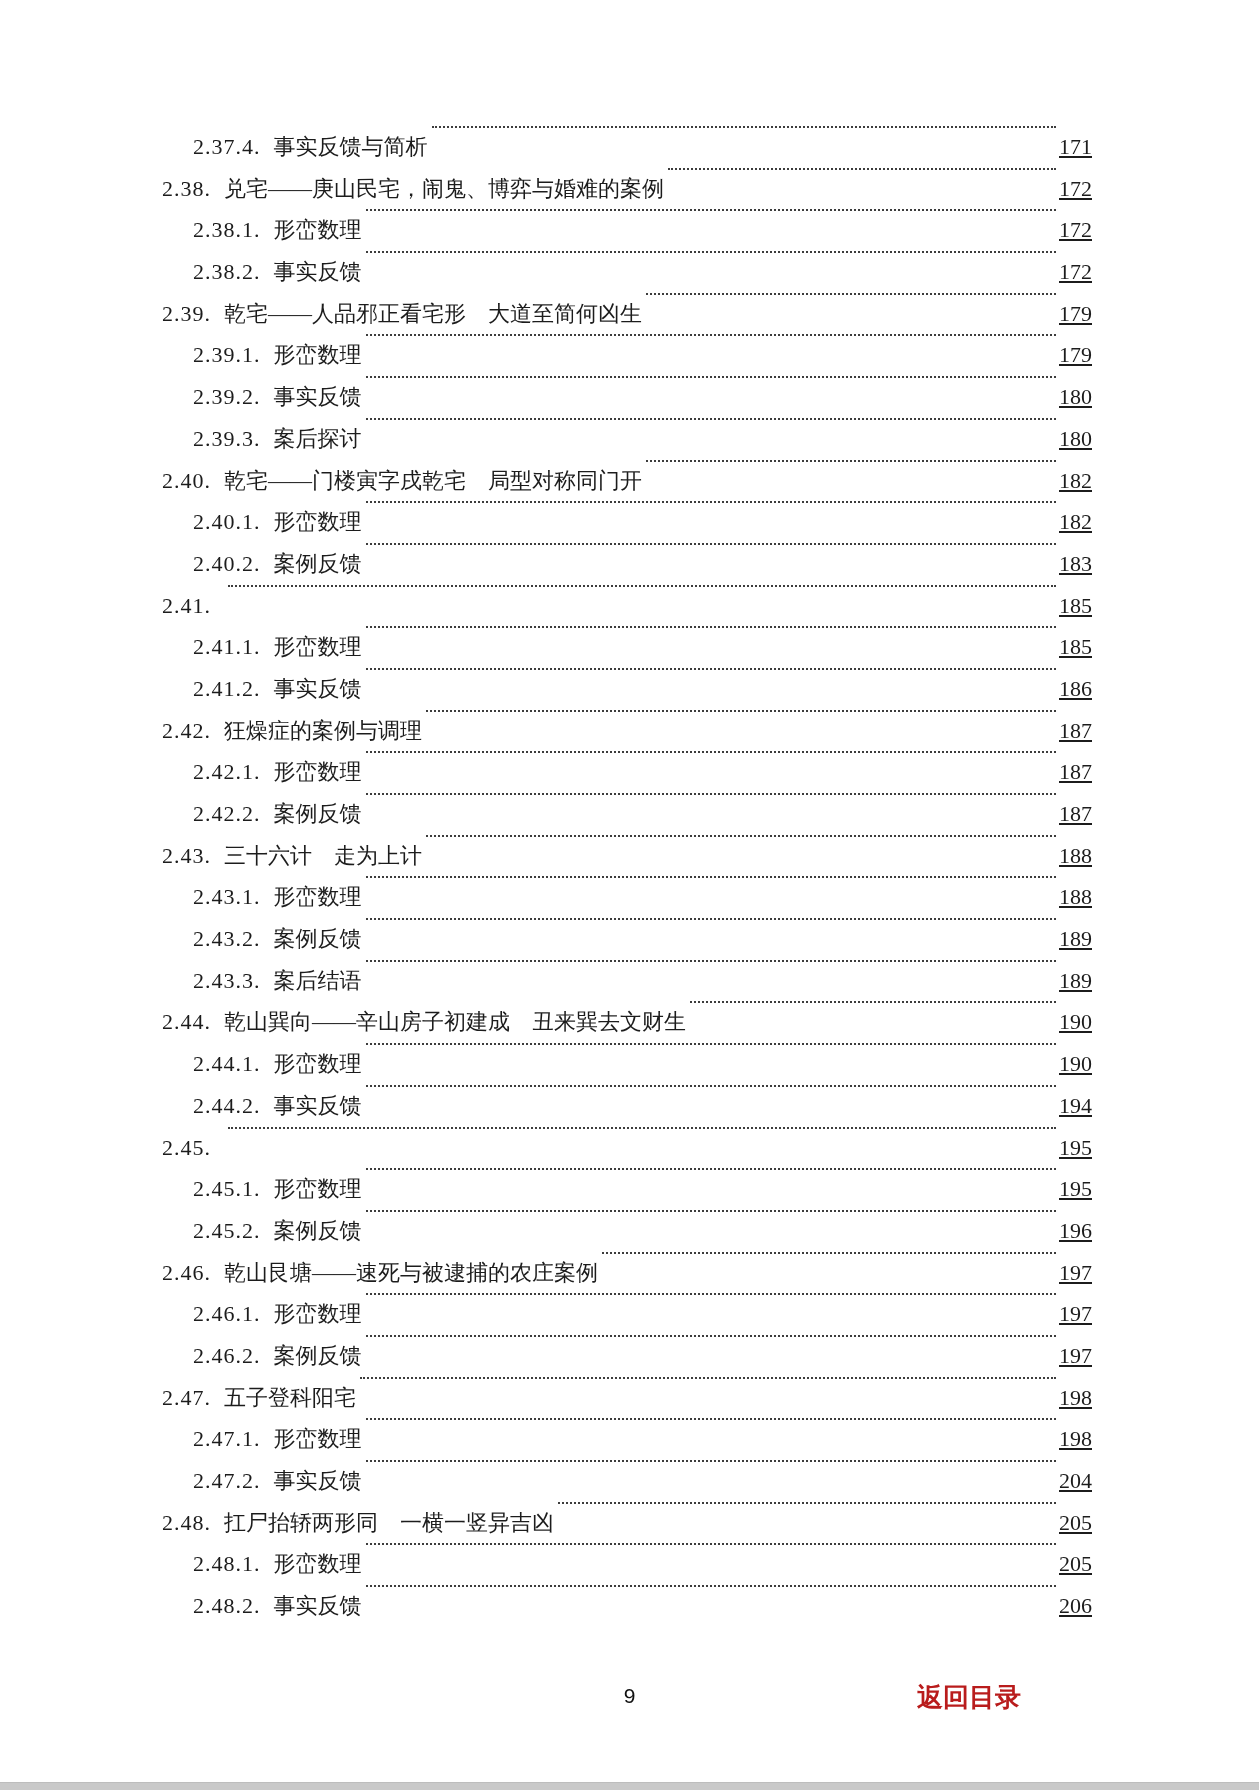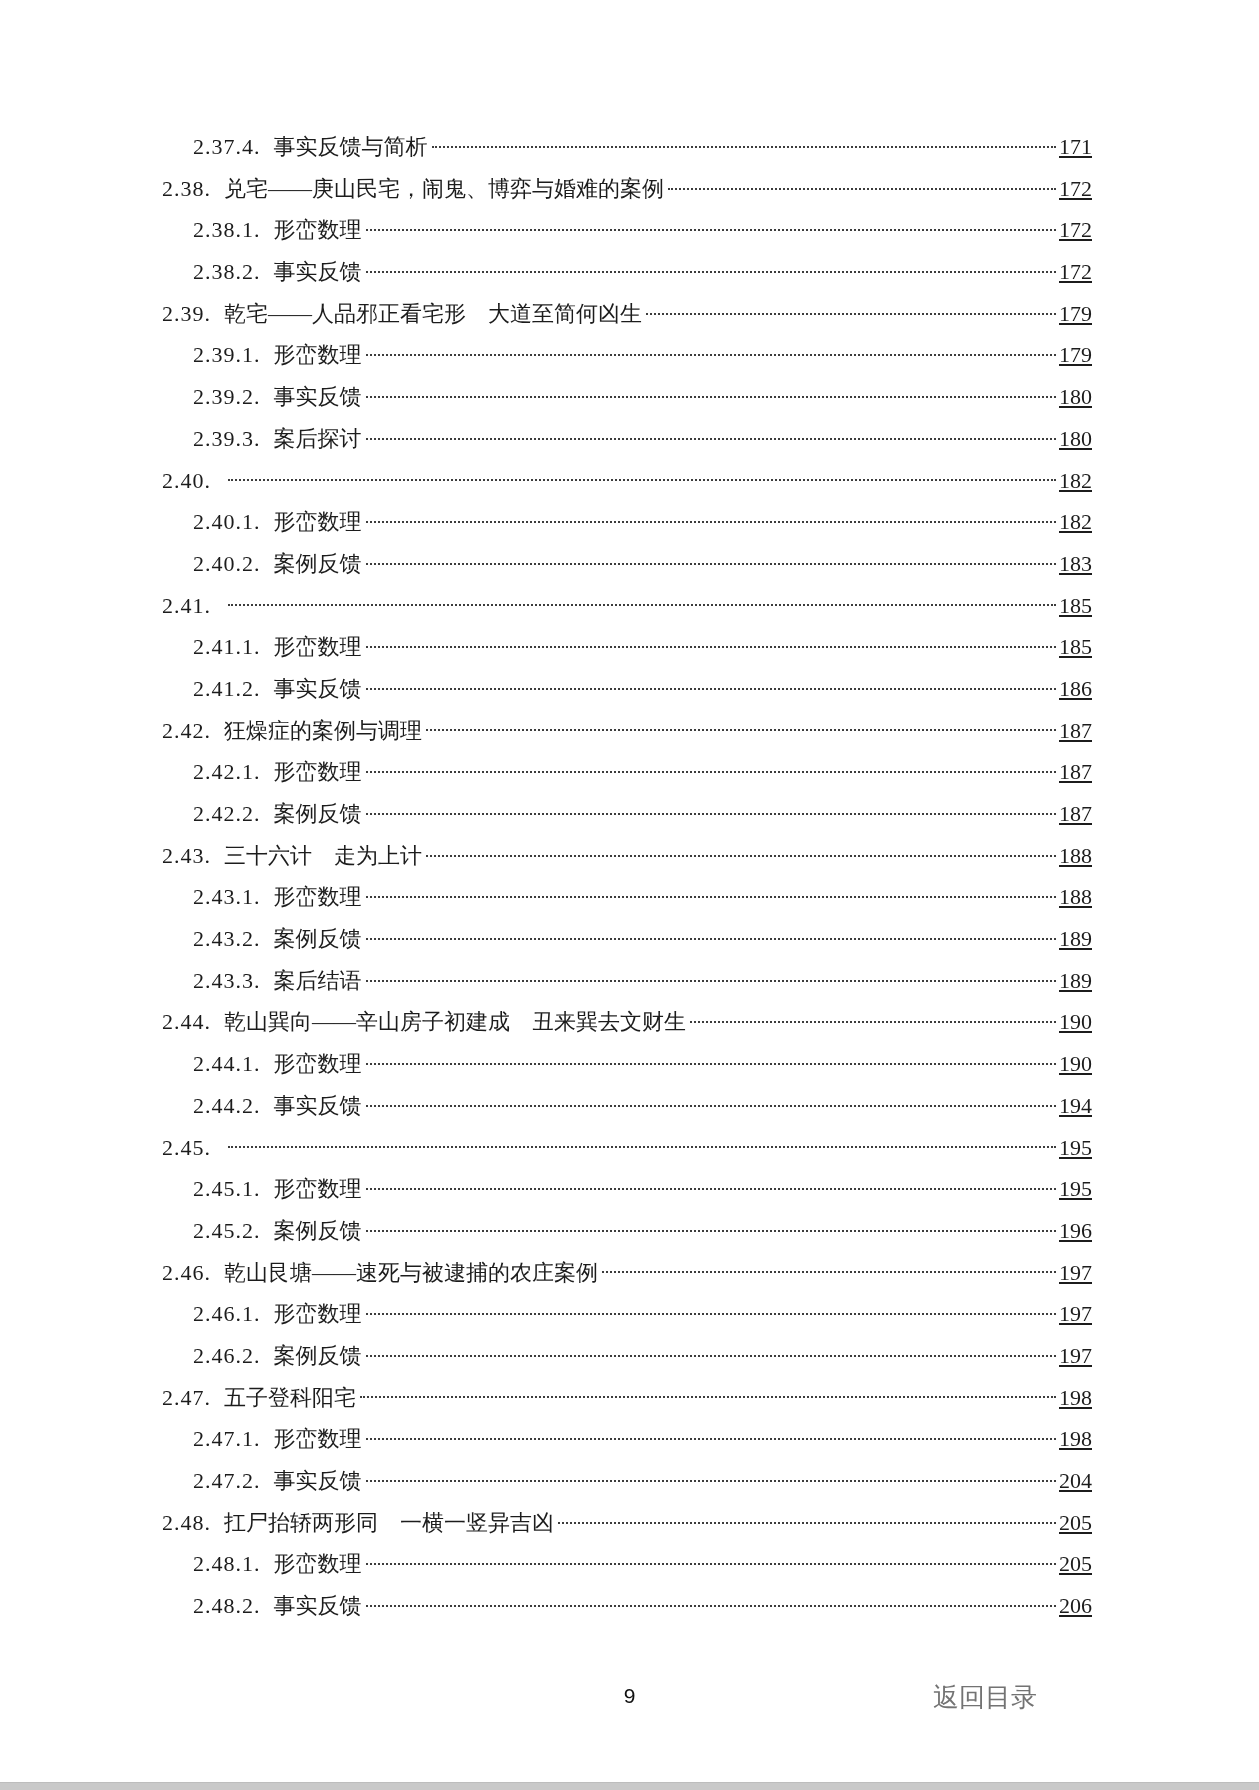--- a/index.html
+++ b/index.html
@@ -16,21 +16,21 @@
     color: #1c1c1c;
   }
   .toc {
     position: absolute;
     left: 162px;
     right: 167px;
     top: 126px;
   }
   .row {
     display: flex;
-    align-items: center;
+    align-items: flex-start;
     height: 41.7px;
     font-size: 22px;
     line-height: 41.7px;
     white-space: nowrap;
     cursor: pointer;
   }
   .row.lv3 { padding-left: 31px; }
   .num {
     letter-spacing: 1px;
     margin-right: 13px;
@@ -52,26 +52,26 @@
     width: 1259px;
     text-align: center;
     font-family: "Liberation Sans", "DejaVu Sans", sans-serif;
     font-size: 21px;
     line-height: 24px;
     color: #111;
   }
   .footer-back {
     position: absolute;
     top: 1682px;
-    right: 222px;
+    right: 238px;
     font-family: "Liberation Sans", "DejaVu Sans", sans-serif;
     font-size: 26px;
     line-height: 30px;
-    font-weight: 400;
-    color: #737373;
+    font-weight: 700;
+    color: #b91c1c;
     text-decoration: none;
     cursor: pointer;
   }
   .bottom-strip {
     position: absolute;
     left: 0;
     right: 0;
     bottom: 0;
     height: 7px;
     background: #c9c9c9;
@@ -125,20 +125,21 @@
     <span class="pg">180</span>
   </div>
     <div class="row lv3">
     <span class="num">2.39.3.</span>
     <span class="title">案后探讨</span>
     <span class="dots"></span>
     <span class="pg">180</span>
   </div>
     <div class="row lv2">
     <span class="num">2.40.</span>
+    <span class="title">乾宅——门楼寅字戌乾宅　局型对称同门开</span>
     <span class="dots"></span>
     <span class="pg">182</span>
   </div>
     <div class="row lv3">
     <span class="num">2.40.1.</span>
     <span class="title">形峦数理</span>
     <span class="dots"></span>
     <span class="pg">182</span>
   </div>
     <div class="row lv3">

